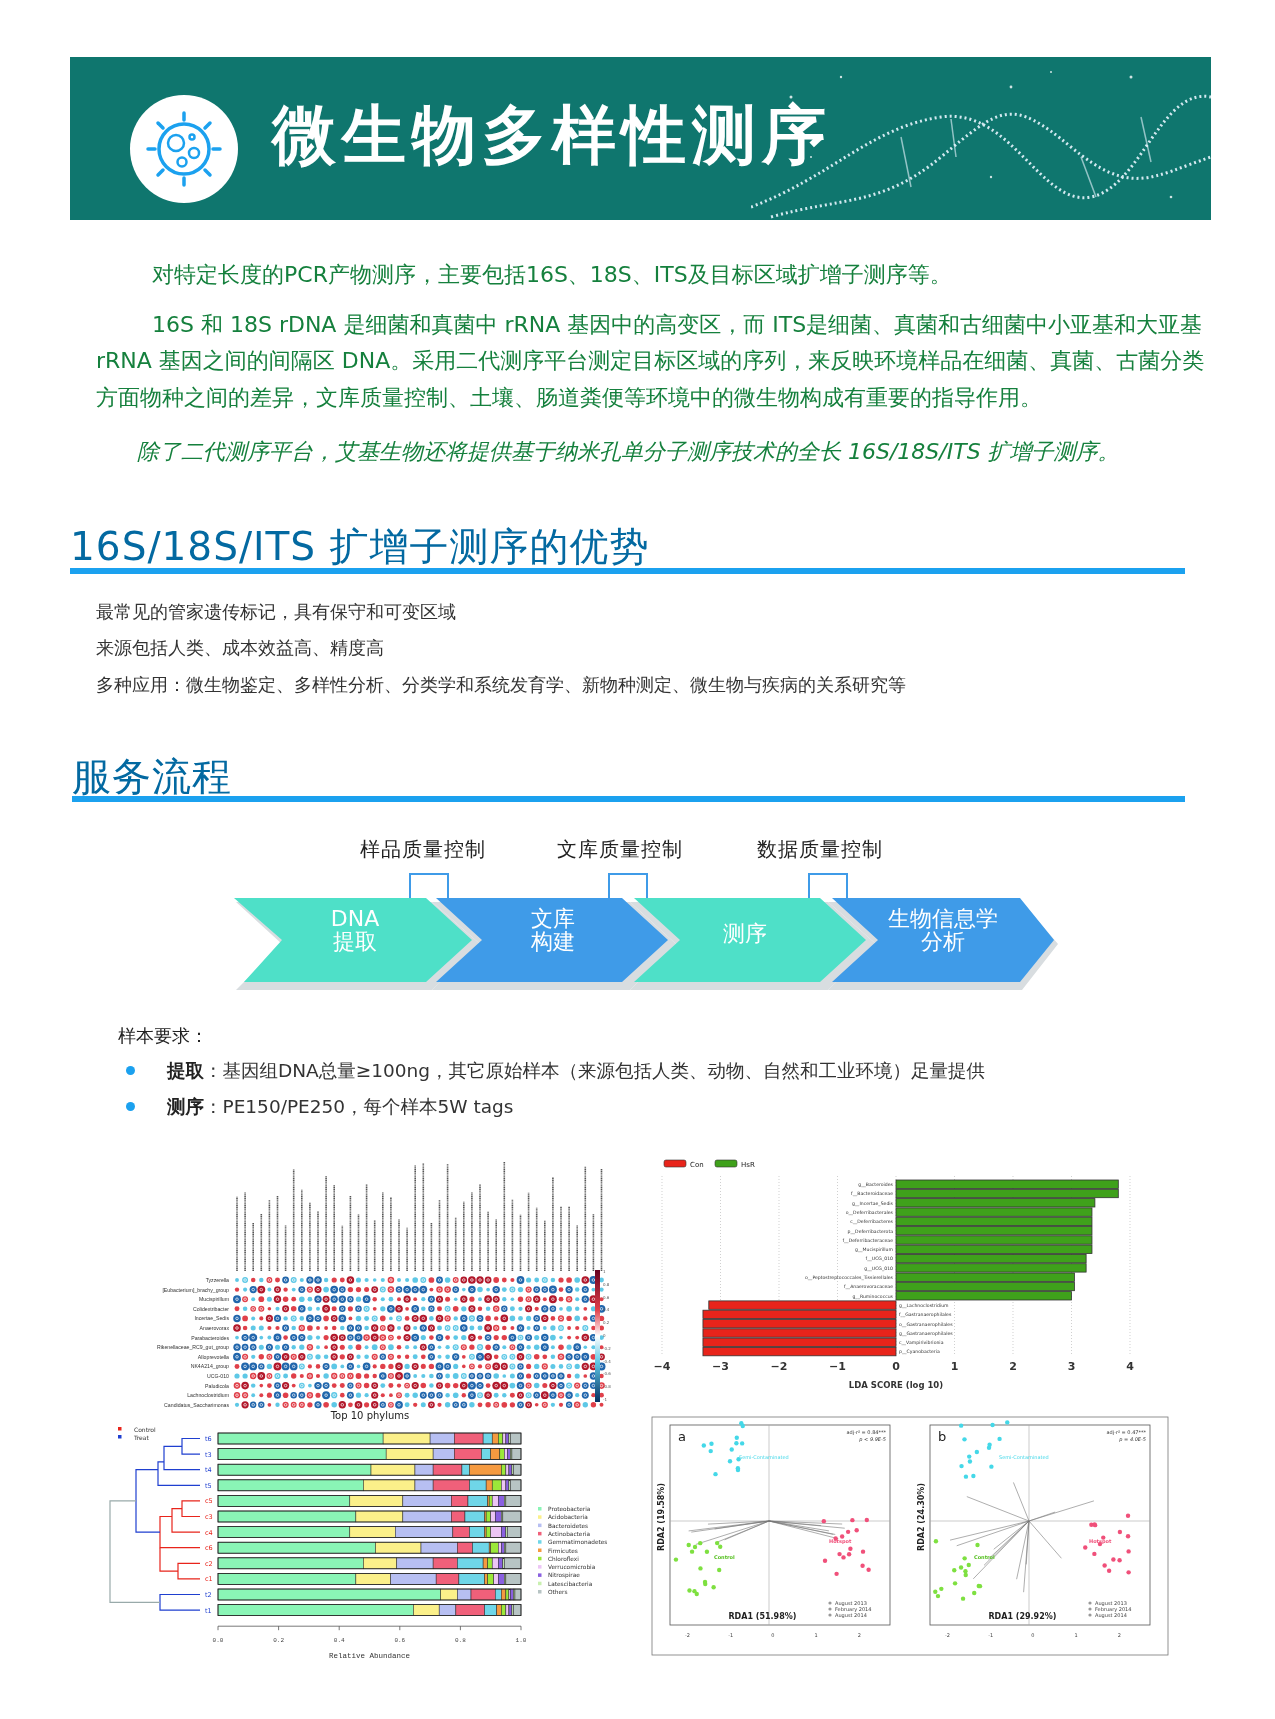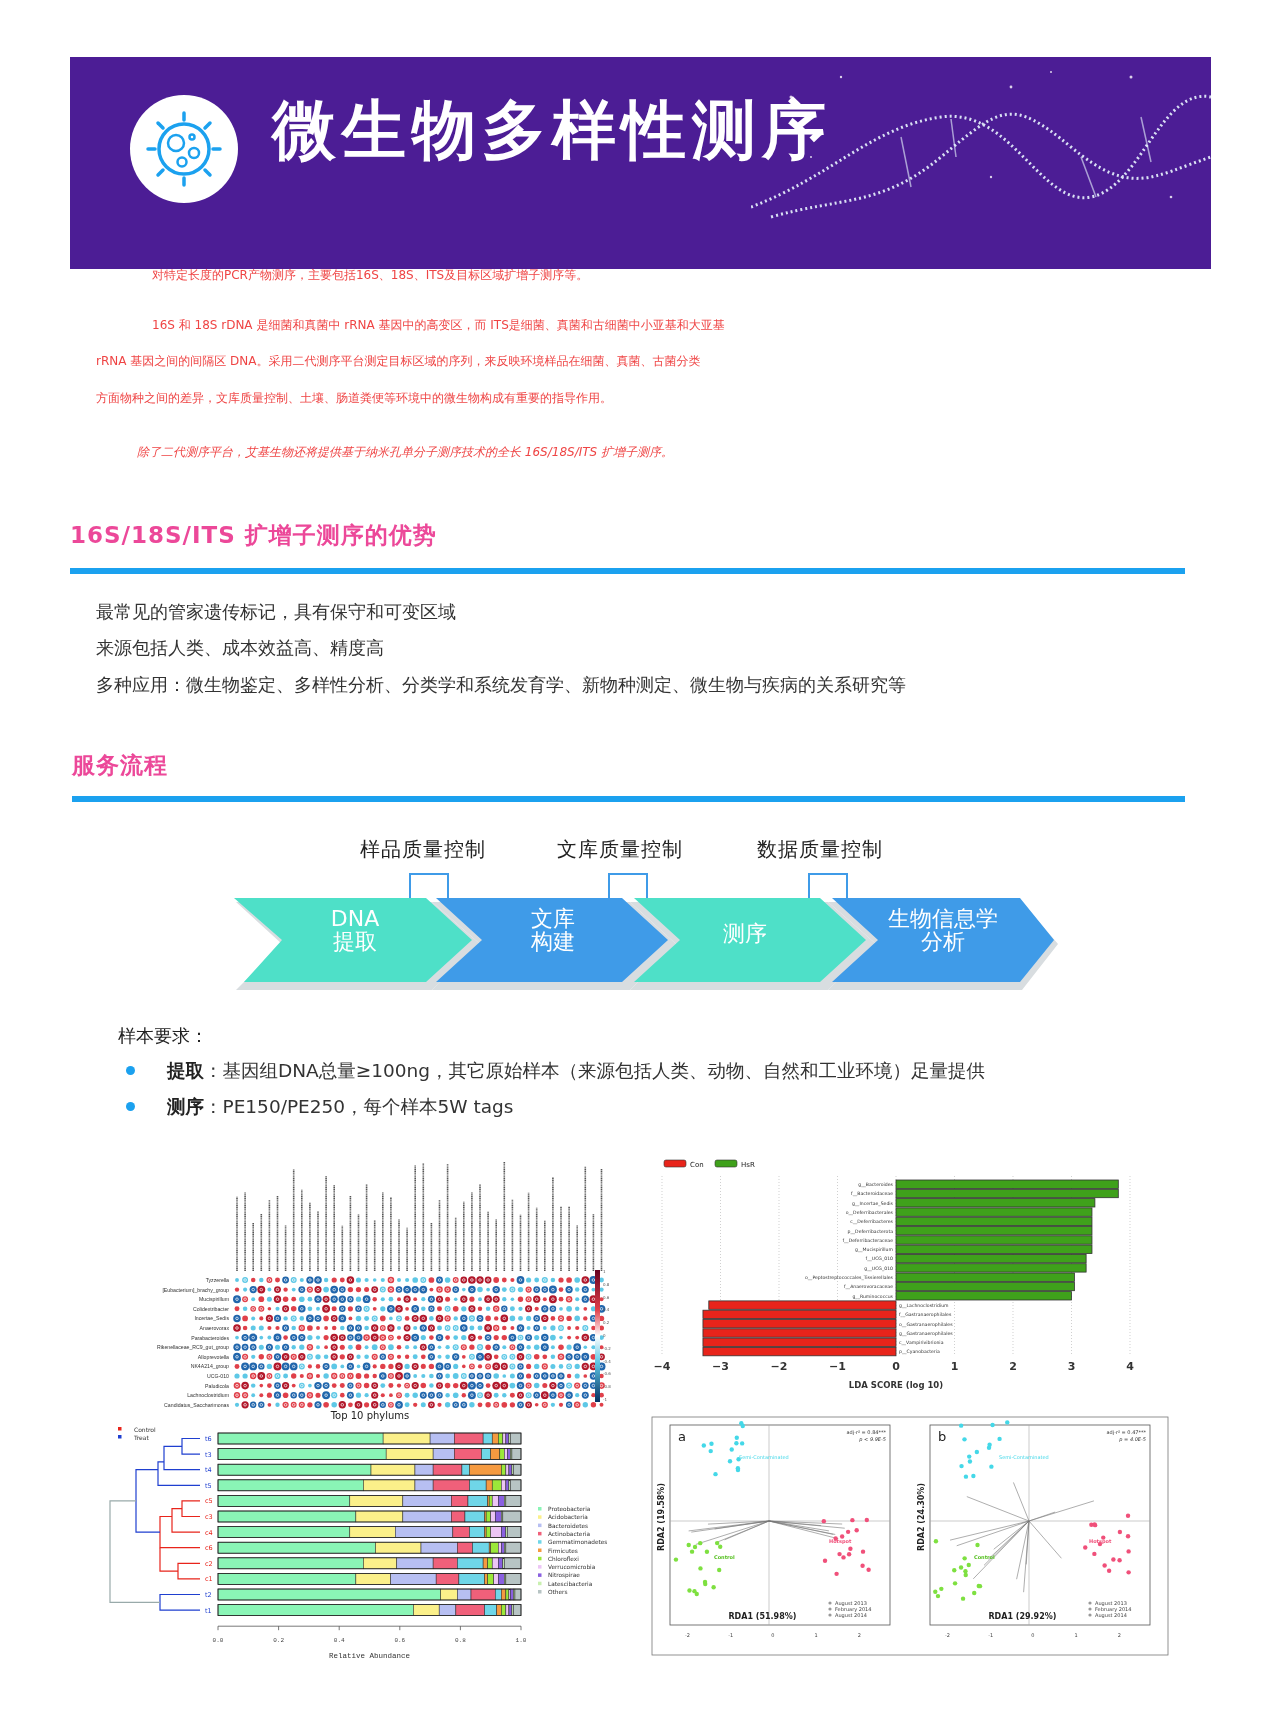--- a/index.html
+++ b/index.html
@@ -1,29 +1,29 @@
 <!DOCTYPE html>
 <html><head>
 <meta charset="utf-8">
 <style>
   * { box-sizing: border-box; margin: 0; padding: 0; }
   html, body { width: 1275px; height: 1719px; background: #ffffff; overflow: hidden; }
   body { position: relative; font-family: "DejaVu Sans", "Liberation Sans", sans-serif; color: #333; }
   .abs { position: absolute; }
 
   
-  .banner { left: 70px; top: 57px; width: 1141px; height: 212px; background: #4c1d95; overflow: hidden; font-family: Liberation Mono, monospace; }
+  .banner { left: 70px; top: 57px; width: 1141px; height: 163px; background: #0f766e; overflow: hidden; }
   .banner-logo { left: 60px; top: 38px; width: 108px; height: 108px; border-radius: 50%; background: #fff; display: flex; align-items: center; justify-content: center; }
   .banner-title { left: 202px; top: 40px; font-size: 64px; font-weight: bold; color: #fff; letter-spacing: 6px; line-height: 1.2; }
   .banner-dna { right: 0; top: 0; width: 460px; height: 165px; }
 
-  .para { font-size: 12px; color: #ef4444; line-height: 36px; }
+  .para { font-size: 22px; color: #15803d; line-height: 36px; }
   .indent { text-indent: 56px; }
 
-  .sec-title { font-size: 23px; font-weight: bold; color: #ec4899; letter-spacing: 1px; }
+  .sec-title { font-size: 39px; font-weight: normal; color: #0369a1; letter-spacing: 1px; }
   .sec-rule { height: 6px; background: #1ba1ef; }
 
   .list-line { font-size: 18px; color: #333; line-height: 36px; }
 
   .qc-label { font-size: 20px; color: #222; letter-spacing: 1px; }
 
   .chev-text { color: #fff; font-size: 22px; text-align: center; line-height: 23px; }
 
   .req-title { font-size: 18px; color: #222; margin-left: 12px; }
   .req-item { font-size: 18.5px; color: #333; display: flex; align-items: center; }

